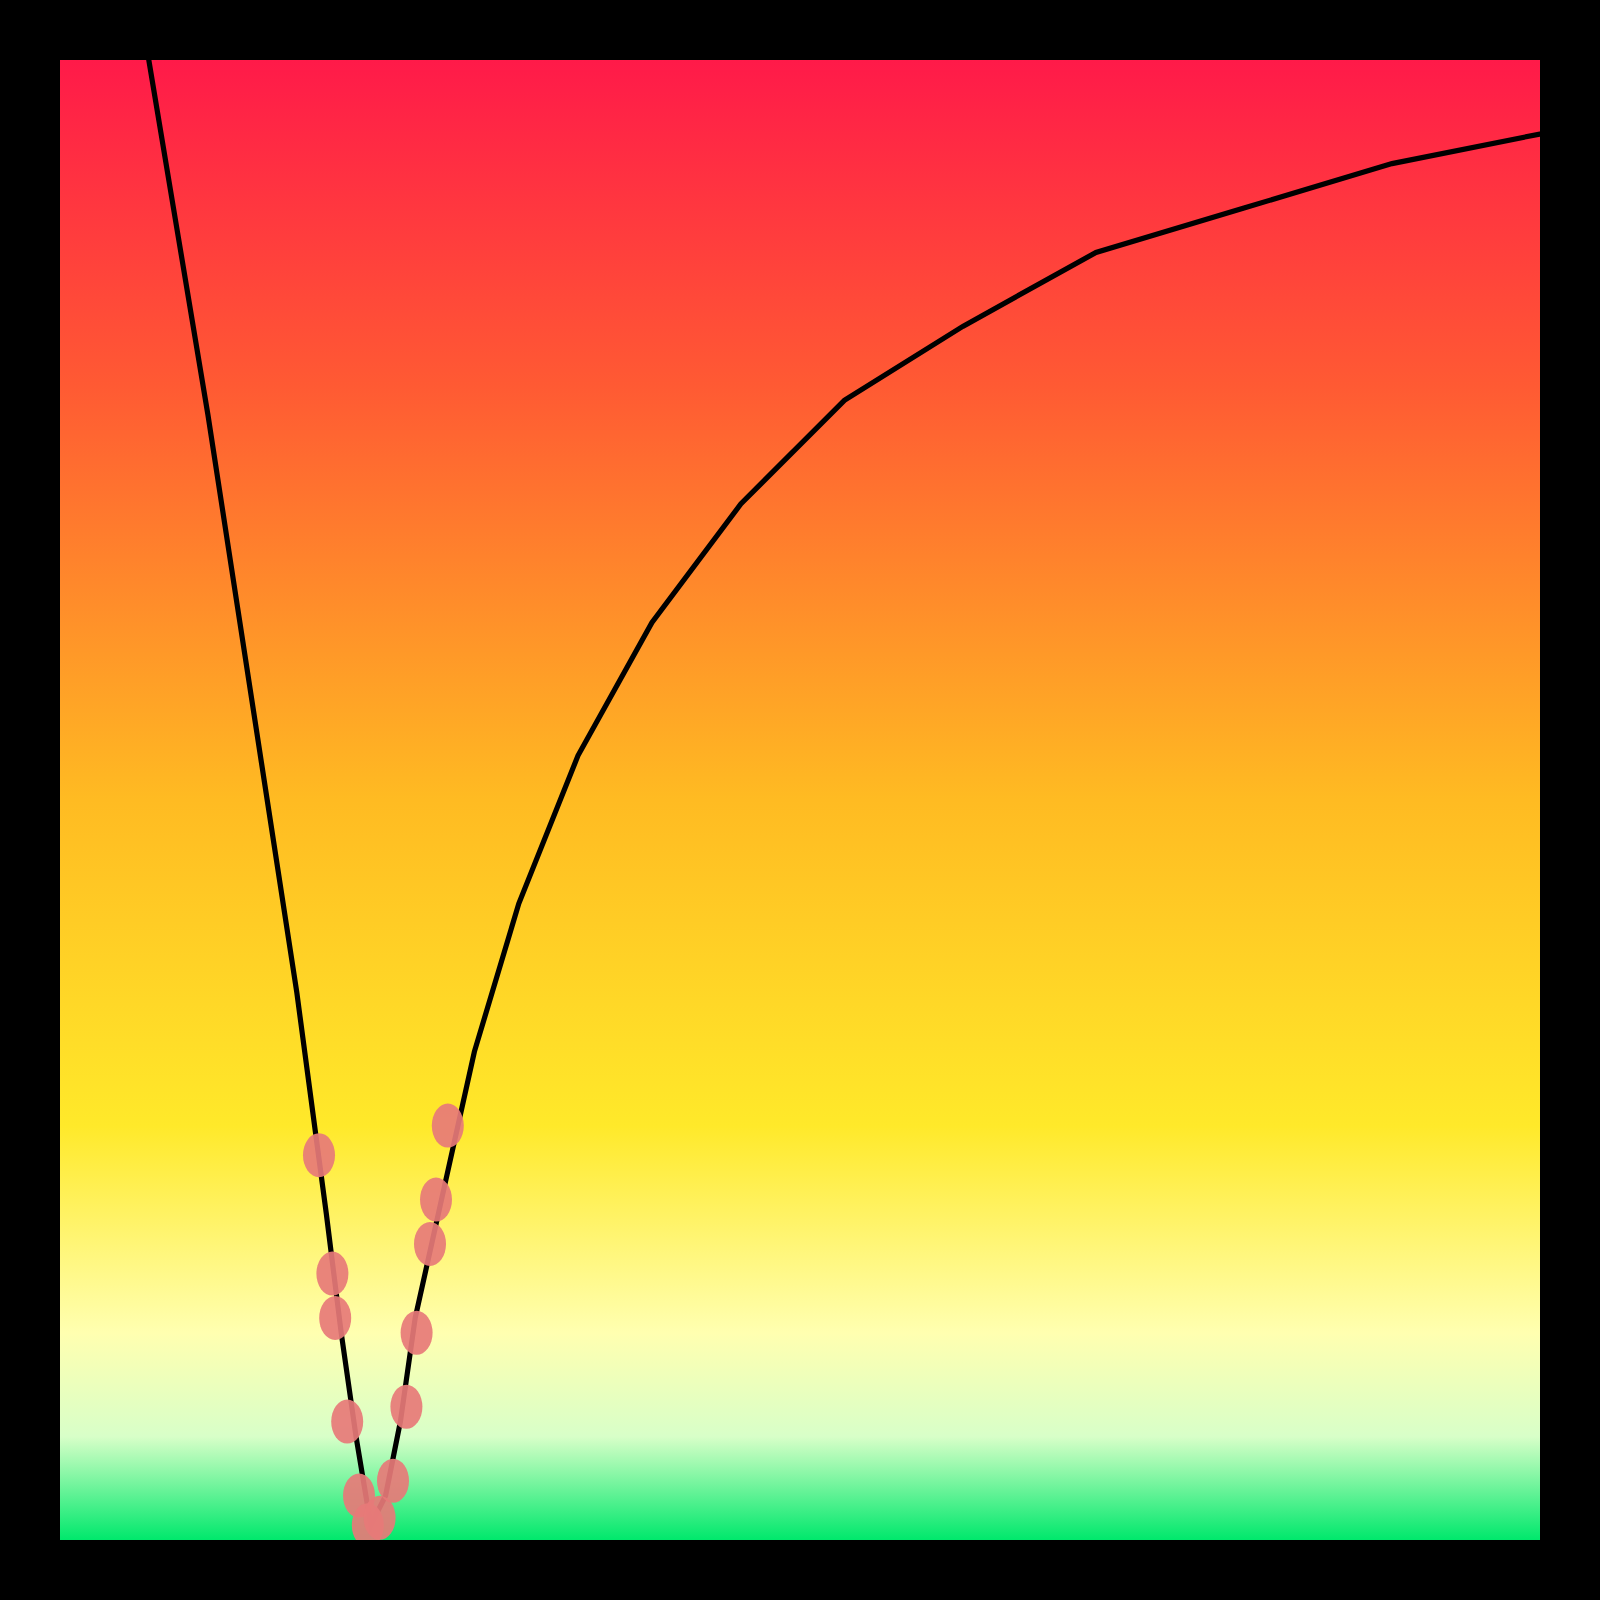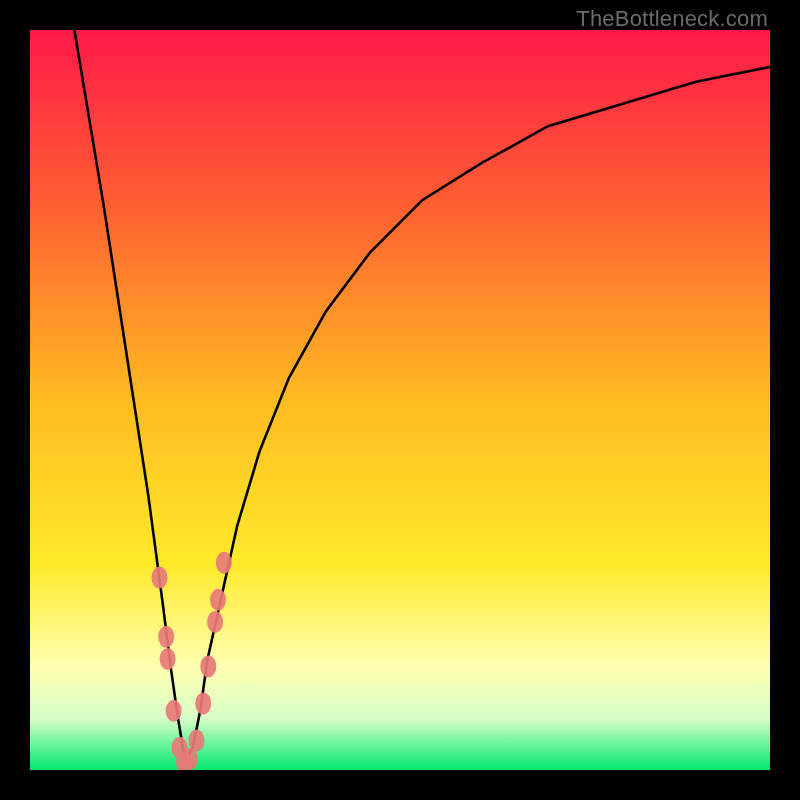--- a/index.html
+++ b/index.html
@@ -82,15 +82,14 @@
           <ellipse cx="173.2" cy="673.4" rx="8" ry="11" fill="#e77a78" fill-opacity="0.92" stroke="#a94c4a" stroke-width="0"></ellipse>
           <ellipse cx="178.3" cy="636.4" rx="8" ry="11" fill="#e77a78" fill-opacity="0.92" stroke="#a94c4a" stroke-width="0"></ellipse>
           <ellipse cx="185.0" cy="592.0" rx="8" ry="11" fill="#e77a78" fill-opacity="0.92" stroke="#a94c4a" stroke-width="0"></ellipse>
           <ellipse cx="188.0" cy="569.8" rx="8" ry="11" fill="#e77a78" fill-opacity="0.92" stroke="#a94c4a" stroke-width="0"></ellipse>
           <ellipse cx="193.9" cy="532.8" rx="8" ry="11" fill="#e77a78" fill-opacity="0.92" stroke="#a94c4a" stroke-width="0"></ellipse>
         </g>
     </svg>
 
   </div>
 
-  <div class="watermark">TheBottleneck.com</div>
 
 </div>
 
 </body></html>

